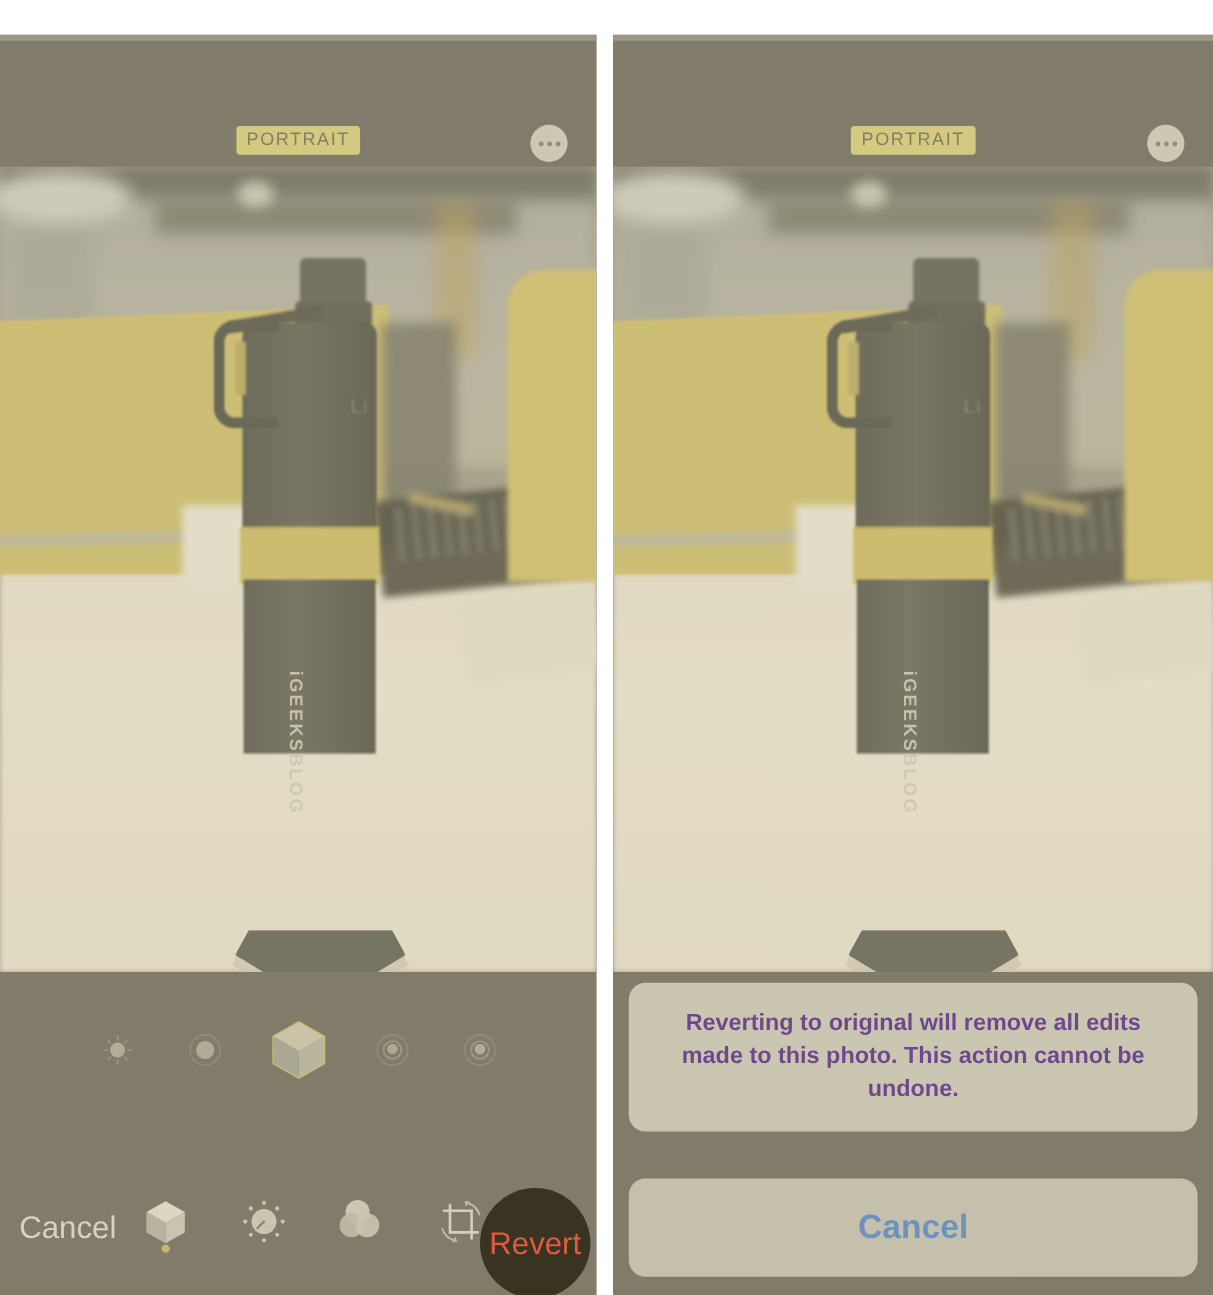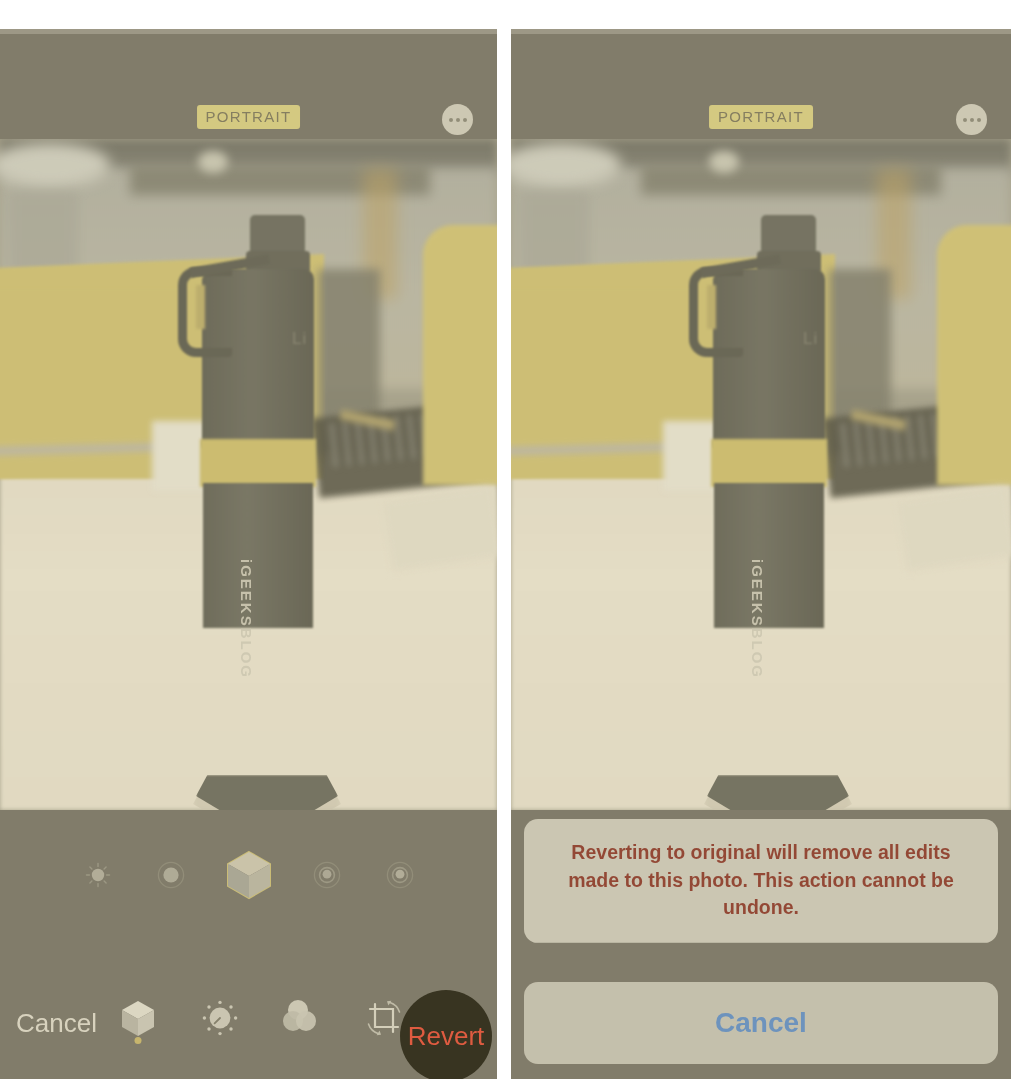--- a/index.html
+++ b/index.html
@@ -275,21 +275,21 @@
   }
   .sheet {
     position: absolute; left: 13px; right: 13px; top: 9px;
     background: #cccbca;
     border-radius: 14px;
     overflow: hidden;
   }
   .sheet-msg {
     padding: 20px 26px 20px 26px;
     text-align: center;
-    color: #7f1d1d;
+    color: #4c1d95;
     font-size: 19.5px; font-weight: 700; line-height: 1.42;
   }
   .sheet-sep { height: 1px; background: #b5b4b3; }
   .sheet-action {
     height: 73px;
     display: flex; align-items: center; justify-content: center;
     color: #ef4034; font-size: 27px;
   }
   .sheet-cancel {
     position: absolute; left: 13px; right: 13px; top: 172px;

